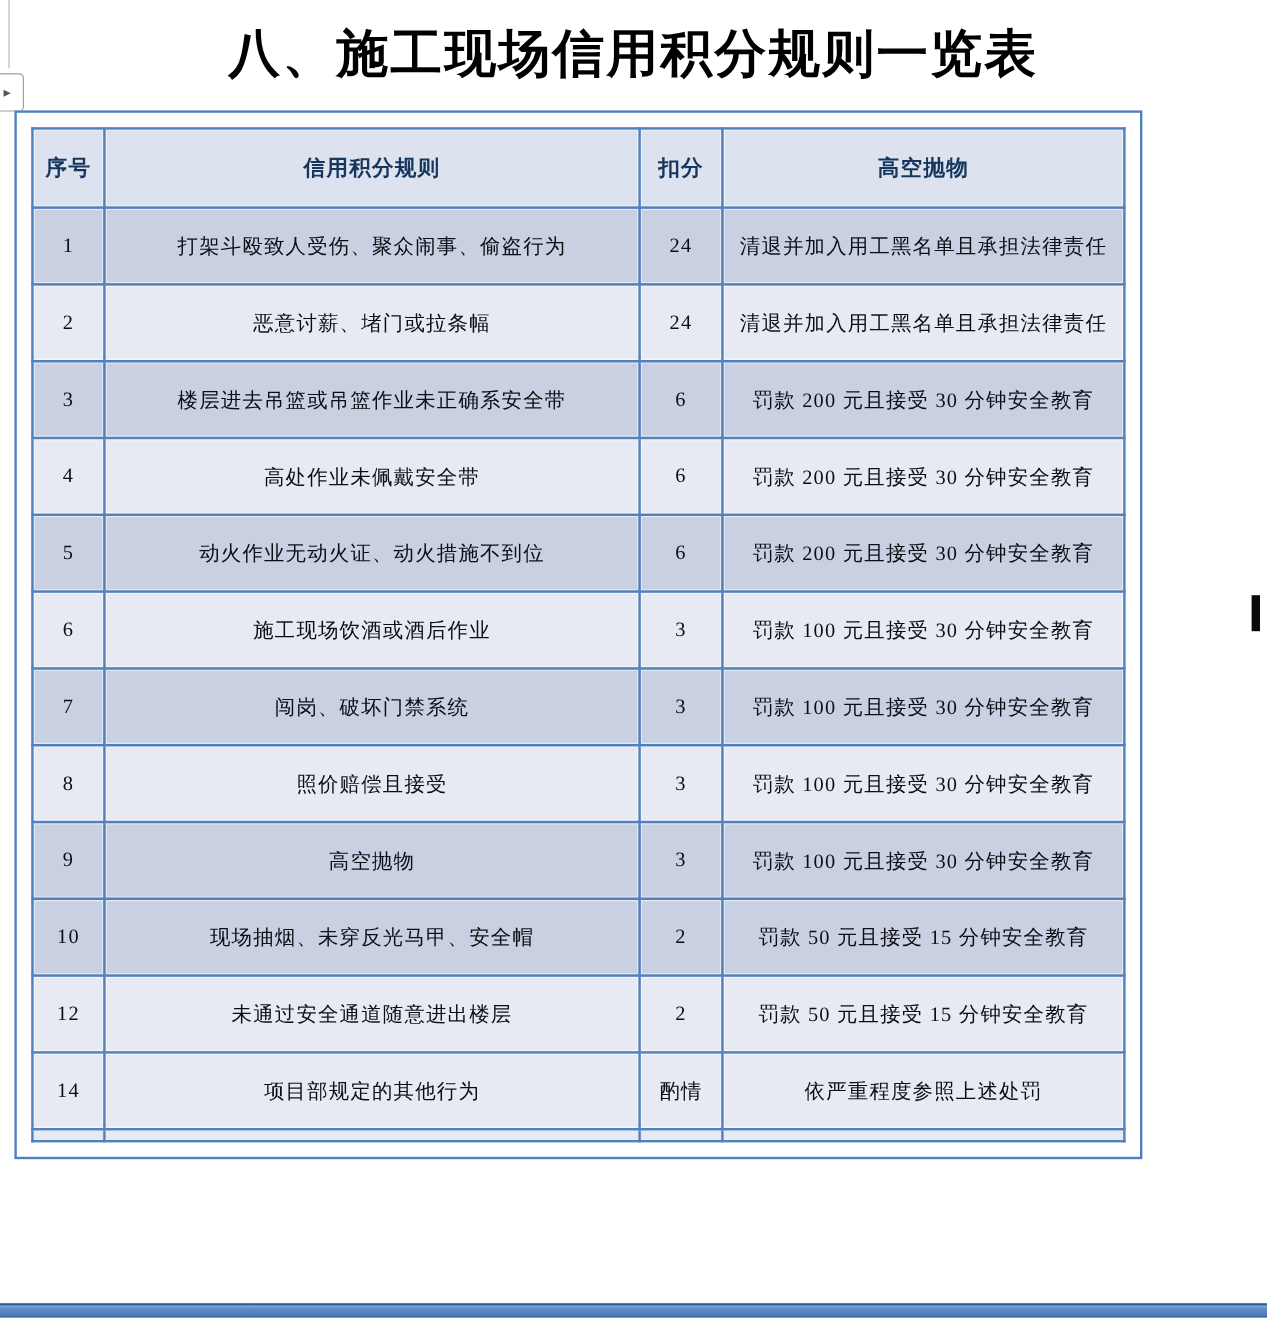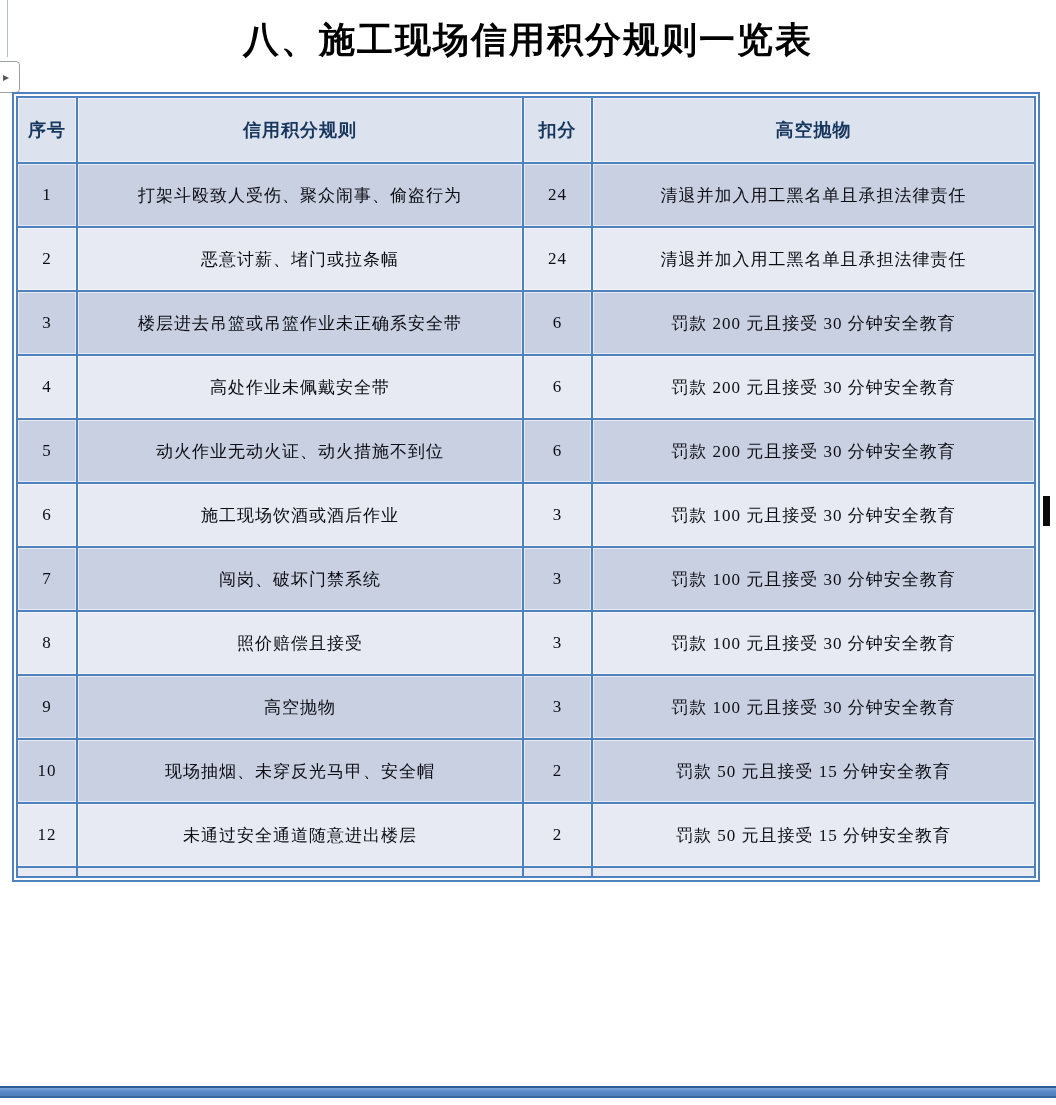--- a/index.html
+++ b/index.html
@@ -7,21 +7,21 @@
     width: 1056px; height: 1105px;
     background: #ffffff;
     overflow: hidden;
     font-family: "Liberation Sans", sans-serif;
     position: relative;
   }
   .page-title {
     position: absolute;
     top: 16px; left: 0; width: 100%;
     text-align: center;
-    font-size: 36px;
+    font-size: 43px;
     font-weight: bold;
     color: #000000;
     letter-spacing: 2px;
     font-family: "Liberation Sans", "DejaVu Sans", sans-serif;
   }
   
   .edge-line {
     position: absolute;
     left: 7px; top: 0;
     width: 1px; height: 57px;
@@ -34,23 +34,23 @@
     width: 28px; height: 32px;
     background: #ffffff;
     border: 1px solid #9aa0a8;
     border-radius: 4px;
     display: flex; align-items: center; justify-content: center;
     font-size: 12px; color: #555;
   }
   .table-wrap {
     position: absolute;
     left: 12px; top: 92px;
-    width: 1028px;
+    width: 940px;
     border: 2px solid #4f81bd;
-    padding: 2px;
+    padding: 12px;
     background: #ffffff;
   }
   table.rules {
     width: 100%;
     border-collapse: collapse;
     table-layout: fixed;
     font-family: "Liberation Serif", "DejaVu Serif", serif;
   }
   table.rules col.c-no   { width: 60px; }
   table.rules col.c-rule { width: 446px; }
@@ -183,20 +183,26 @@
     <td>现场抽烟、未穿反光马甲、安全帽</td>
     <td>2</td>
     <td>罚款 50 元且接受 15 分钟安全教育</td>
   </tr>
         <tr class="row-light">
     <td>12</td>
     <td>未通过安全通道随意进出楼层</td>
     <td>2</td>
     <td>罚款 50 元且接受 15 分钟安全教育</td>
   </tr>
+        <tr class="row-light">
+    <td>14</td>
+    <td>项目部规定的其他行为</td>
+    <td>酌情</td>
+    <td>依严重程度参照上述处罚</td>
+  </tr>
         <tr class="stub-row">
           <td></td>
           <td></td>
           <td></td>
           <td></td>
         </tr>
       </tbody>
   </table>
 </div>
 

